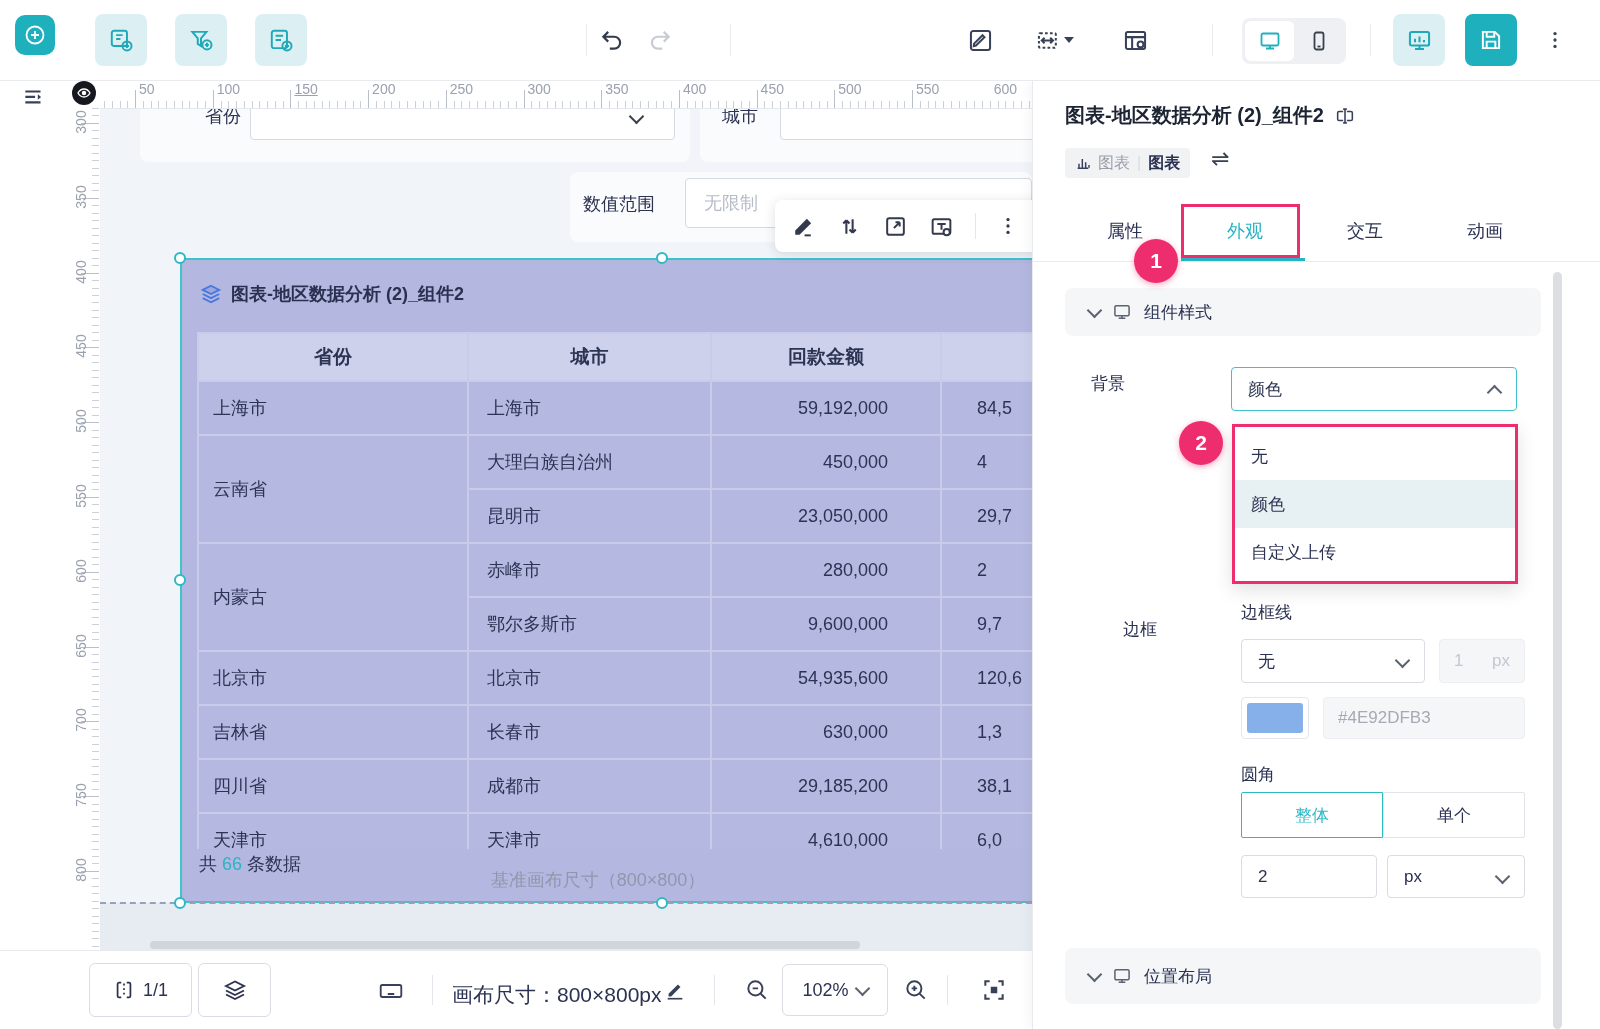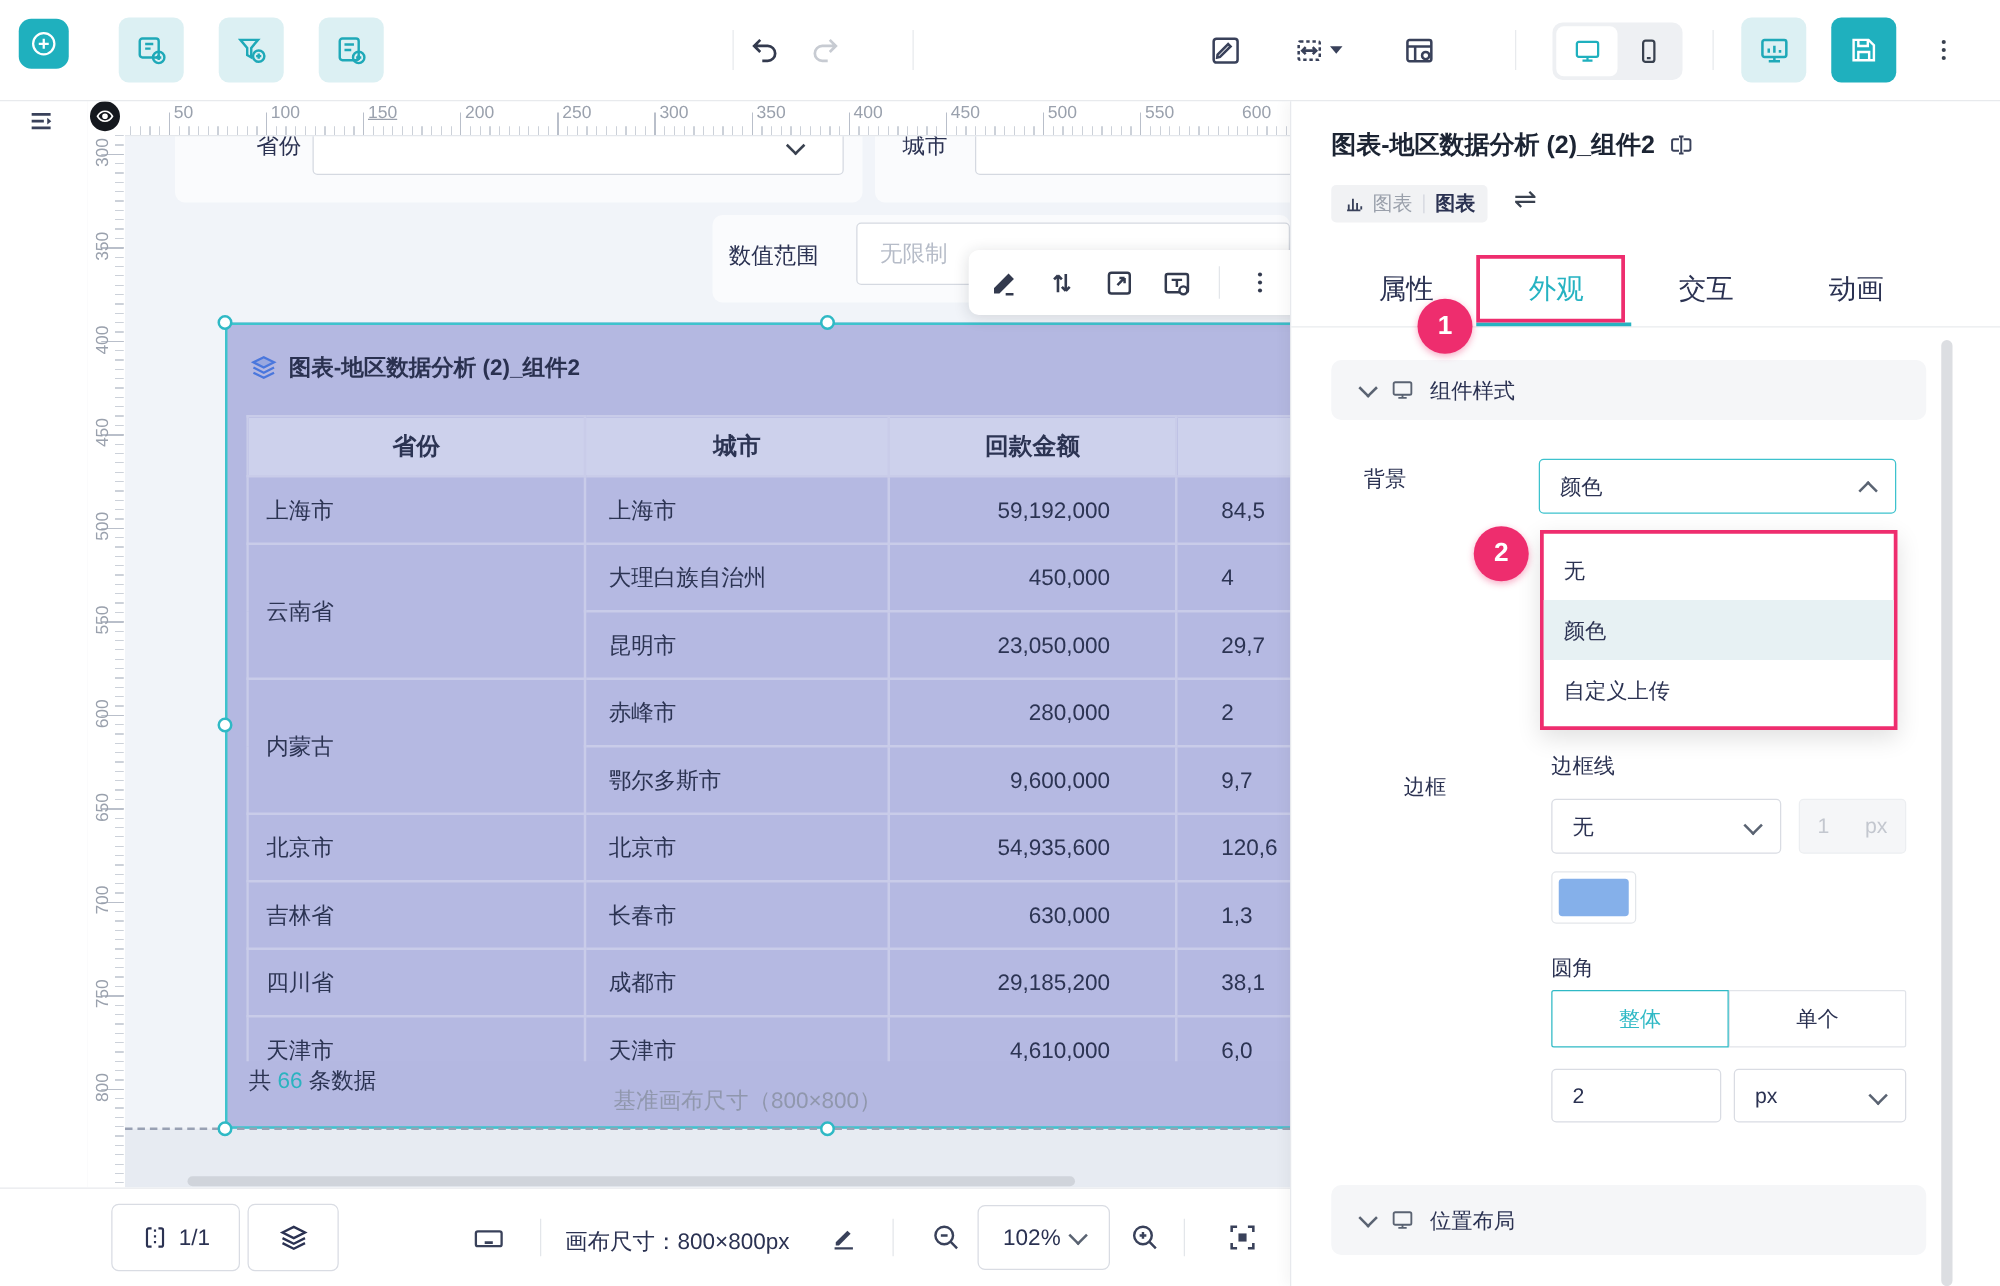--- a/index.html
+++ b/index.html
@@ -52,31 +52,31 @@
   .handle{width:12px;height:12px;border-radius:50%;background:#fff;border:2px solid #2fb9c5;box-sizing:border-box;z-index:6;}
   
   #floatbar{left:675px;top:92px;width:265px;height:52px;background:#fff;border-radius:8px;
     box-shadow:0 2px 12px rgba(31,35,41,.14);display:flex;align-items:center;padding-left:16px;gap:21px;z-index:8;}
   #hscroll{left:50px;top:833px;width:710px;height:8px;background:#d0d4db;border-radius:4px;z-index:9;}
   
   #bottombar{left:0;top:950px;width:1032px;height:79px;background:#fff;border-top:1px solid #e7e9ed;z-index:25;}
   .bbtn{position:absolute;top:12px;height:54px;border:1px solid #d9dce3;border-radius:6px;background:#fff;
     display:flex;align-items:center;justify-content:center;gap:8px;box-sizing:border-box;font-size:18px;color:#2b3252;cursor:pointer;}
   .bdiv{position:absolute;top:24px;width:1px;height:30px;background:#e3e6ea;}
-  .btext{position:absolute;top:30px;font-size:18px;color:#2b3252;}
+  .btext{position:absolute;top:30px;font-size:21px;color:#2b3252;}
   
   #panel{left:1032px;top:80px;width:568px;height:949px;background:#fff;border-left:1px solid #e7e9ed;
     box-shadow:-4px 0 10px rgba(0,0,0,.04);z-index:28;}
   #p-title{position:absolute;left:32px;top:22px;display:flex;align-items:center;gap:10px;
     font-size:20px;font-weight:600;color:#1c2433;}
   #p-chip{position:absolute;left:32px;top:68px;height:30px;background:#f1f2f4;border-radius:4px;
     display:flex;align-items:center;gap:7px;padding:0 10px;font-size:16px;}
   #p-chip .dim{color:#9aa0ab;} #p-chip .sep{color:#d9dce3;} #p-chip .cur{color:#2b3252;font-weight:600;}
   #p-swap{position:absolute;left:178px;top:66px;font-size:22px;color:#39414f;cursor:pointer;}
-  .ptab{width:120px;text-align:center;font-size:22px;color:#2b3252;cursor:pointer;}
+  .ptab{width:120px;text-align:center;font-size:18px;color:#2b3252;cursor:pointer;}
   .ptab.active{color:#26b3c2;}
   .pinkbox{border:3px solid #ee2d6e;box-sizing:border-box;z-index:5;}
   .badge{width:44px;height:44px;border-radius:50%;background:#ee2d6e;color:#fff;font-size:21px;font-weight:bold;
     display:flex;align-items:center;justify-content:center;box-shadow:0 2px 6px rgba(238,45,110,.4);z-index:7;}
   .secbar{position:absolute;left:32px;width:476px;height:48px;background:#f5f6f8;border-radius:8px;
     display:flex;align-items:center;gap:12px;padding-left:24px;box-sizing:border-box;
     font-size:17px;font-weight:500;color:#2b3252;cursor:pointer;}
   .plabel{position:absolute;left:58px;font-size:17px;color:#2b3252;}
   .pselect{position:absolute;background:#fff;border:1px solid #d9dce3;border-radius:4px;box-sizing:border-box;
     display:flex;align-items:center;font-size:17px;color:#2b3252;padding-left:16px;cursor:pointer;}
@@ -554,20 +554,23 @@
     <span>无</span>
     <span class="chevwrap"><span class="pchev down" style="margin-top:-4px;"></span></span>
   </div>
   <div class="disfield" style="left:406px;top:559px;width:86px;height:44px;">
     <span>1</span>
     <span>px</span>
   </div>
   <div class="abs" style="left:208px;top:617px;width:68px;height:42px;background:#fff;border:1px solid #e3e6ea;border-radius:4px;box-sizing:border-box;padding:5px;cursor:pointer;">
     <div style="width:100%;height:100%;background:#85b0ea;border-radius:3px;"></div>
   </div>
+  <div class="disfield" style="left:290px;top:617px;width:202px;height:42px;color:#a7aab3;">
+    <span>#4E92DFB3</span>
+  </div>
 
   <span class="plabel" style="left:208px;top:683px;">圆角</span>
   <div class="seg" style="left:208px;top:712px;width:142px;height:46px;border:1.5px solid #2fb9c5;color:#2fb9c5;border-radius:2px 0 0 2px;z-index:2;">整体</div>
   <div class="seg" style="left:350px;top:712px;width:142px;height:46px;border:1px solid #e1e4e9;color:#2b3252;border-radius:0 2px 2px 0;">单个</div>
   <div class="pselect" style="left:208px;top:775px;width:136px;height:43px;">
     <span>2</span>
   </div>
   <div class="pselect" style="left:354px;top:775px;width:138px;height:43px;">
     <span>px</span>
     <span class="chevwrap"><span class="pchev down" style="margin-top:-4px;"></span></span>

